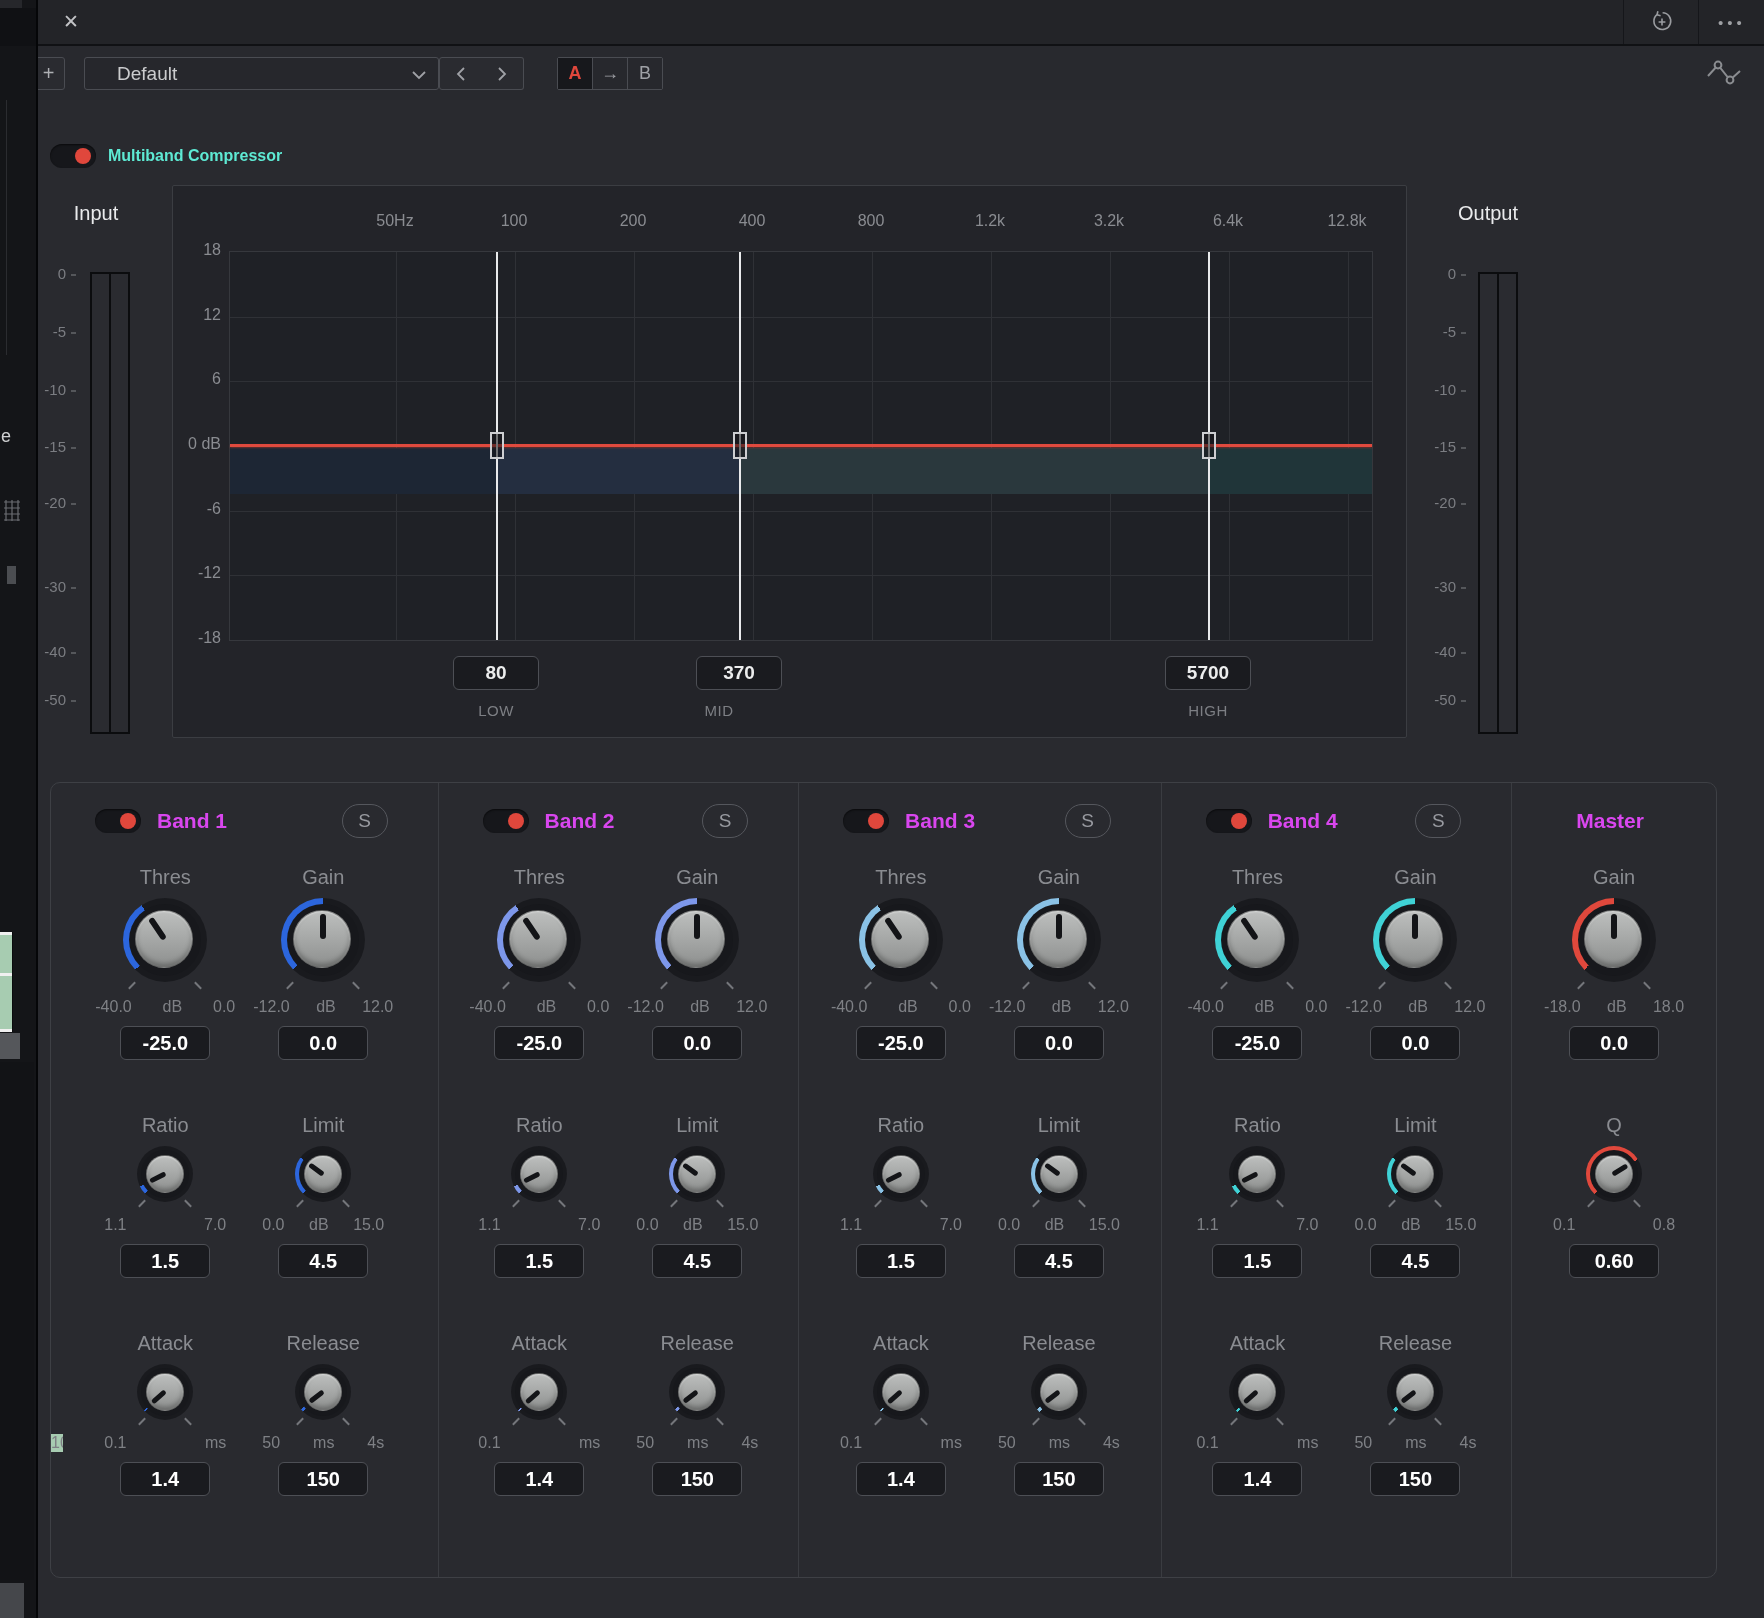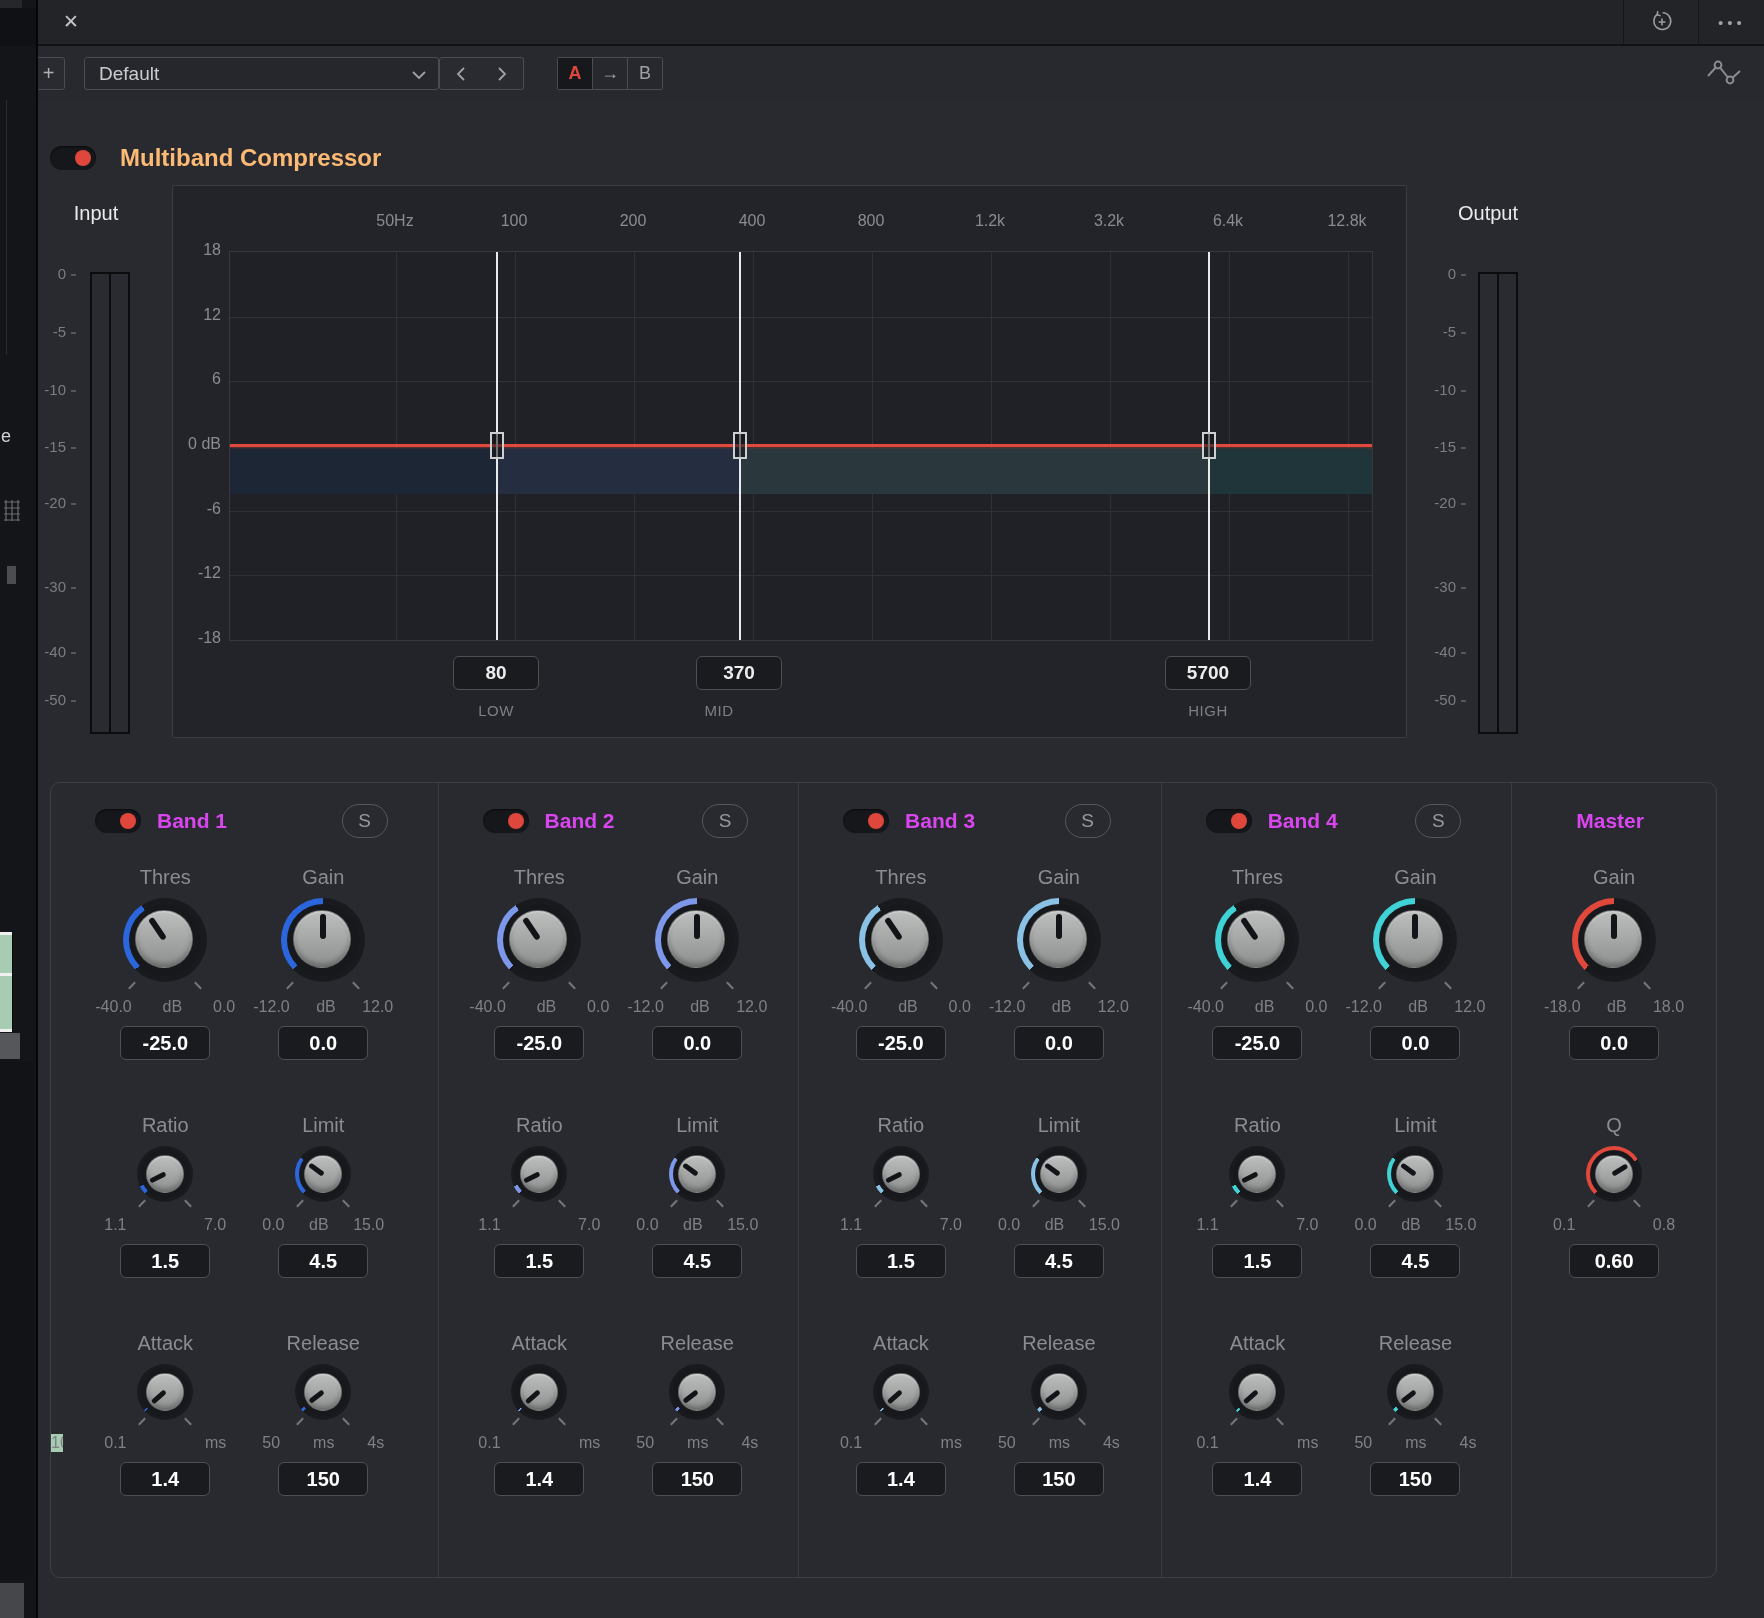--- a/index.html
+++ b/index.html
@@ -14,36 +14,36 @@
              font-size:21px;font-weight:700;color:#eaebed;}
   .tb-cell{position:absolute;top:0;height:44px;border-left:1px solid #15161a;display:flex;align-items:center;justify-content:center;}
   #reset-cell{left:1587px;width:75px;}
   #more-cell{left:1662px;width:66px;border-right:none;}
   #more-cell .dots{color:#9d9fa3;font-size:15px;letter-spacing:4px;}
   
   #presetbar{position:absolute;left:36px;top:46px;width:1728px;height:54px;background:#28292e;}
   .pb-btn{position:absolute;top:11px;height:33px;box-sizing:border-box;border:1px solid #4a4c52;border-radius:3px;
           background:#2a2b30;display:flex;align-items:center;justify-content:center;color:#9fa1a6;}
   #add-preset{left:-4px;width:33px;font-size:20px;color:#aeb0b4;}
-  #preset-dd{left:48px;width:355px;justify-content:flex-start;padding-left:14px;background:#26272c;
+  #preset-dd{left:48px;width:355px;justify-content:flex-start;padding-left:32px;background:#26272c;
              color:#cbccce;font-size:19px;}
   #preset-dd svg{position:absolute;right:12px;top:13px;}
   #prev-btn{left:403px;width:43px;border-top-right-radius:0;border-bottom-right-radius:0;}
   #next-btn{left:445px;width:43px;border-left:none;border-top-left-radius:0;border-bottom-left-radius:0;}
   #ab-group{position:absolute;left:521px;top:11px;height:33px;display:flex;border:1px solid #4a4c52;border-radius:2px;box-sizing:border-box;}
   .ab-cell{width:34px;display:flex;align-items:center;justify-content:center;font-size:18px;color:#9fa1a6;background:#27282d;}
   .ab-cell + .ab-cell{border-left:1px solid #4a4c52;}
   .ab-cell.active{background:#17181c;color:#e0473c;font-weight:700;}
   #curve-icon{position:absolute;left:1666px;top:10px;}
   
   #plugin-row{position:absolute;left:50px;top:144px;display:flex;align-items:center;}
   .toggle{position:relative;width:46px;height:24px;border-radius:12px;background:#16171b;display:inline-block;
           box-shadow:inset 0 1px 2px rgba(0,0,0,.6);}
   .toggle-dot{position:absolute;left:25px;top:4px;width:16px;height:16px;border-radius:50%;background:#e0473c;}
-  #plugin-row .plugin-name{margin-left:24px;font-size:24px;font-weight:600;color:#fdba74;}
+  #plugin-row .plugin-name{margin-left:12px;font-size:16px;font-weight:600;color:#5eead4;}
   
   .io-label{position:absolute;font-size:20px;color:#e9eaec;text-align:center;}
   #input-label{left:52px;top:202px;width:88px;}
   #output-label{left:1444px;top:202px;width:88px;}
   .tick-col{position:absolute;width:50px;}
   #input-ticks{left:26px;top:274px;}
   #output-ticks{left:1416px;top:274px;}
   .mtick{position:absolute;right:0;width:100%;text-align:right;font-size:15px;color:#7b7d82;}
   .mtick::after{content:"";display:inline-block;width:5px;height:2px;background:#55575b;margin-left:5px;vertical-align:middle;}
   .meter-bars{position:absolute;width:36px;height:458px;background:#0b0c0e;border:2px solid #0b0c0e;

